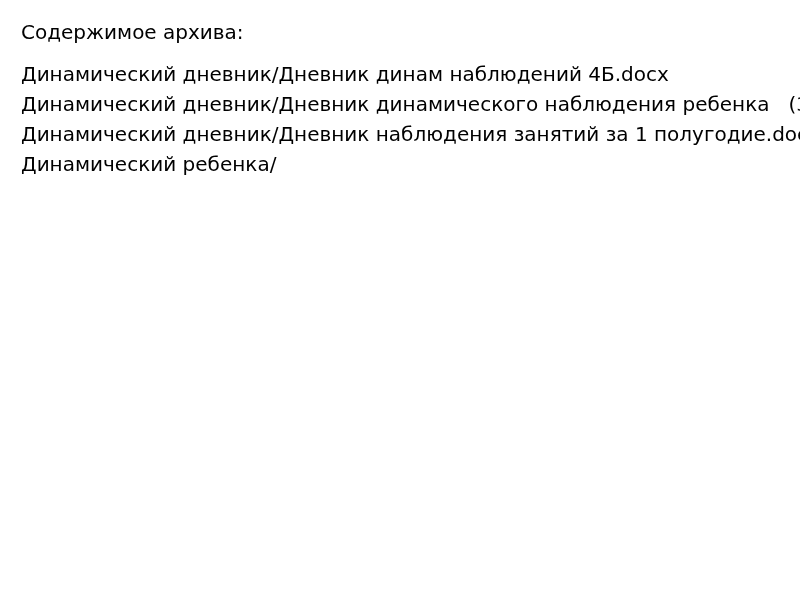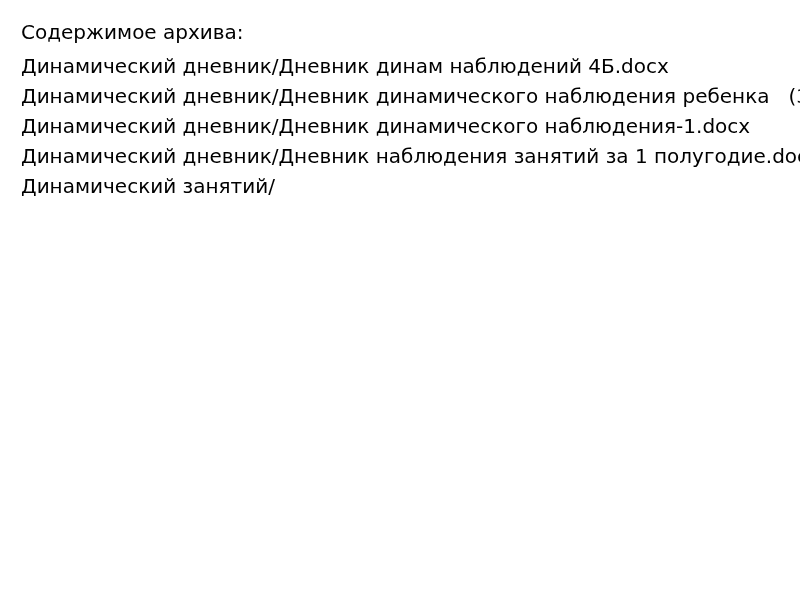--- a/index.html
+++ b/index.html
@@ -21,33 +21,32 @@
     font-size: 20px;
     color: #000000;
     overflow: hidden;
     border-radius: 9px;
   }
   .heading {
     line-height: 30px;
     white-space: pre;
   }
   .entry-list {
-    margin-top: 4px;
+    margin-top: 12px;
   }
   .entry {
     line-height: 30px;
     white-space: pre; 
   }
 </style>
 </head>
 <body>
 
 <div class="page">
   <div class="heading">Содержимое архива:</div>
 
   <div class="entry-list">
     <div class="entry">Динамический дневник/Дневник динам наблюдений 4Б.docx</div>
     <div class="entry">Динамический дневник/Дневник динамического наблюдения ребенка   (3</div>
-    <div class="entry">Динамический дневник/Дневник динамического наблюдения-1.docx</div>
     <div class="entry">Динамический дневник/Дневник наблюдения занятий за 1 полугодие.docx</div>
-    <div class="entry">Динамический занятий/</div>
+    <div class="entry">Динамический ребенка/</div>
   </div>
 </div>
 
 </body></html>

